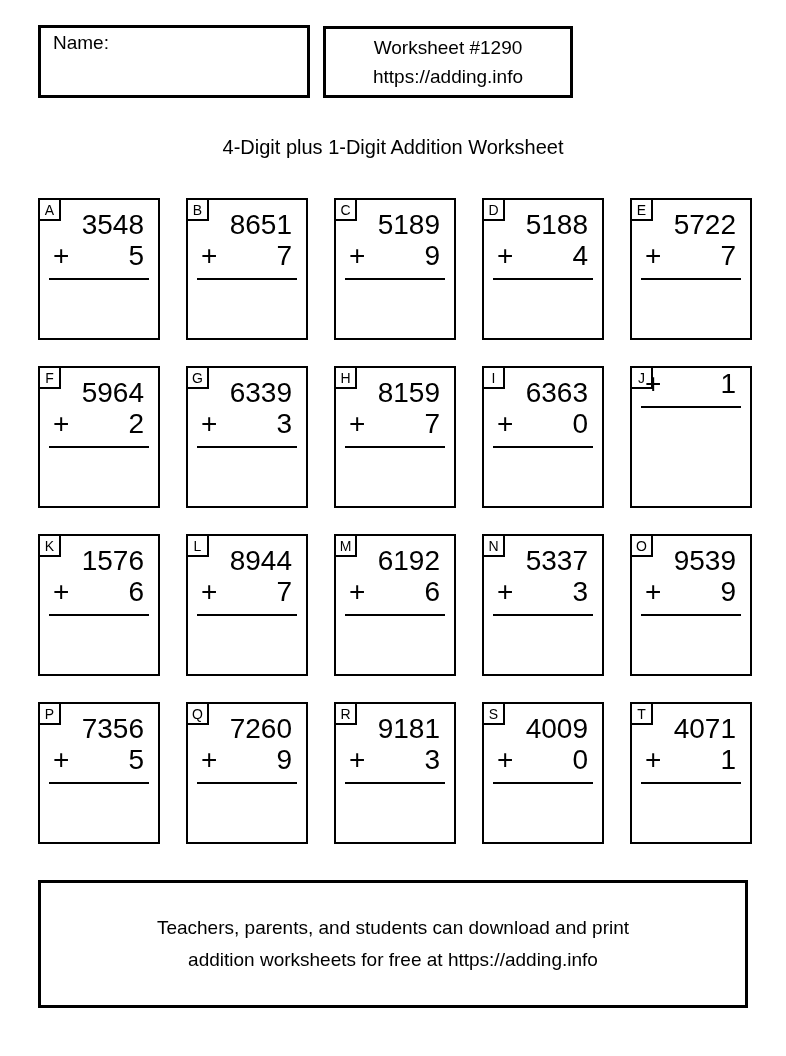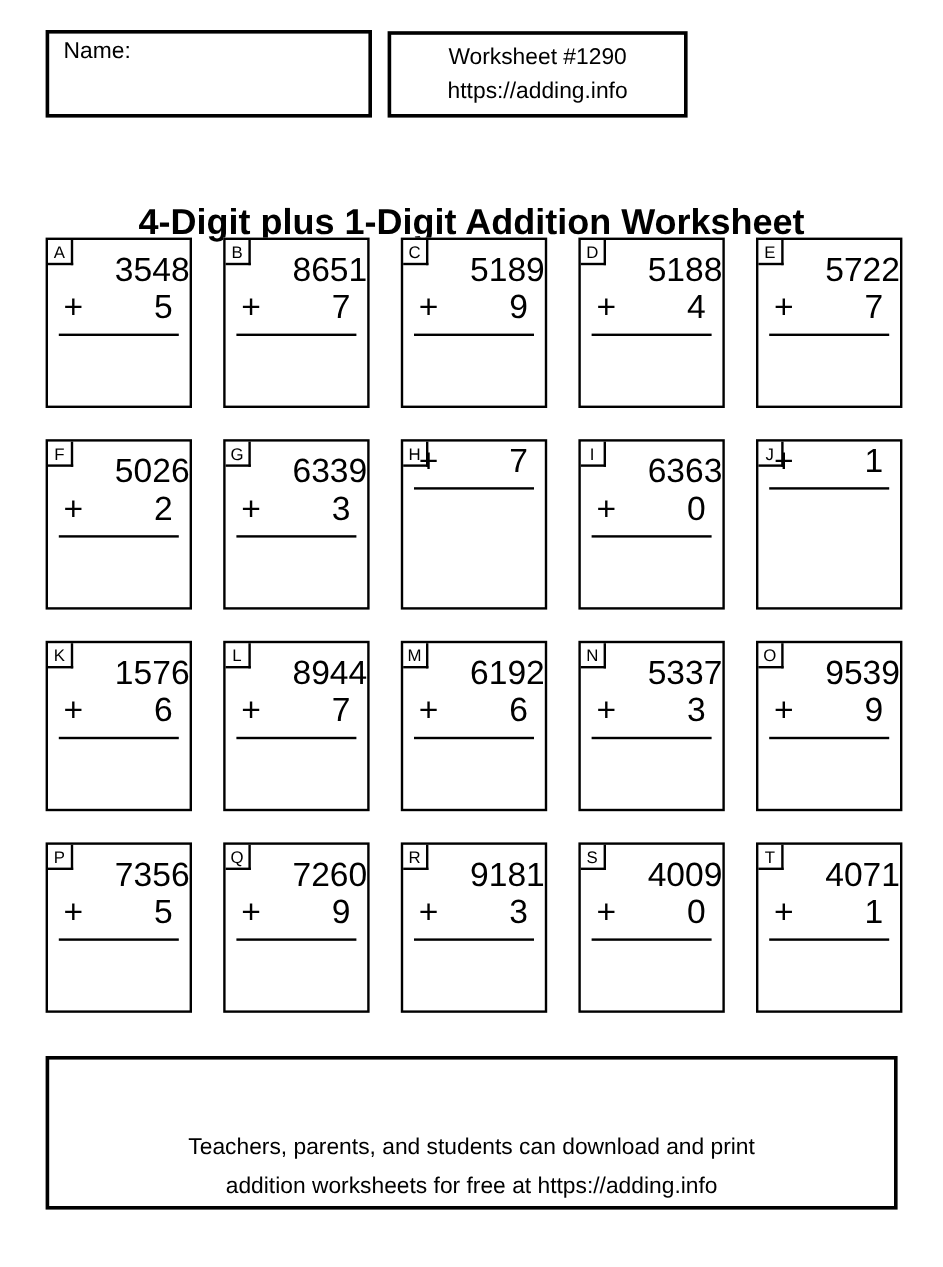--- a/index.html
+++ b/index.html
@@ -28,24 +28,23 @@
     display: flex; flex-direction: column; justify-content: center; align-items: center;
     font-size: 19px; line-height: 29px; text-align: center;
   }
   .date-box  { left: 588px; top: 24px; width: 160px; height: 75px; padding: 4px 7px; font-size: 19px; }
 
   
   .title {
     position: absolute;
     left: 0; top: 132px; width: 786px;
     text-align: center;
-    font-size: 30px;
-    font-weight: 700;
+    font-size: 20px;
+    font-weight: 400;
     line-height: 30px;
-    margin-top: 39px;
   }
 
   
   .grid {
     position: absolute;
     left: 38px; top: 198px;
     width: 714px;
     display: grid;
     grid-template-columns: repeat(5, 122px);
     column-gap: 26px;
@@ -62,20 +61,21 @@
     top: 0; left: 0;
     width: 21px; height: 21px;
     border-right: 2px solid #000;
     border-bottom: 2px solid #000;
     display: flex; align-items: center; justify-content: center;
     font-size: 14px;
     line-height: 14px;
   }
   .top-number {
     margin-top: 10px;
+    padding-right: 14px;
     text-align: right;
     font-size: 28px;
     line-height: 30px;
   }
   .bottom-row {
     display: flex;
     justify-content: space-between;
     padding-left: 13px;
     padding-right: 14px;
     font-size: 28px;
@@ -88,21 +88,21 @@
     border-top: 2px solid #000;
   }
   .answer-space { height: 56px; }
 
   
   .footer-box {
     position: absolute;
     left: 38px; top: 880px;
     width: 710px; height: 128px;
     border: 3px solid #000;
-    display: flex; flex-direction: column; justify-content: flex-end; align-items: center;
+    display: flex; flex-direction: column; justify-content: center; align-items: center;
     text-align: center;
     font-size: 19px;
     line-height: 32px;
   }
 </style>
 </head>
 <body>
 
 <div class="page">
 
@@ -169,21 +169,21 @@
     <div class="bottom-row">
       <span class="plus">+</span>
       <span class="bottom-number">7</span>
     </div>
     <div class="answer-line"></div>
     <div class="answer-space"></div>
   </div>
 
   <div class="cell">
     <div class="cell-label">F</div>
-    <div class="top-number">5026</div>
+    <div class="top-number">5964</div>
     <div class="bottom-row">
       <span class="plus">+</span>
       <span class="bottom-number">2</span>
     </div>
     <div class="answer-line"></div>
     <div class="answer-space"></div>
   </div>
 
   <div class="cell">
     <div class="cell-label">G</div>
@@ -191,20 +191,21 @@
     <div class="bottom-row">
       <span class="plus">+</span>
       <span class="bottom-number">3</span>
     </div>
     <div class="answer-line"></div>
     <div class="answer-space"></div>
   </div>
 
   <div class="cell">
     <div class="cell-label">H</div>
+    <div class="top-number">8159</div>
     <div class="bottom-row">
       <span class="plus">+</span>
       <span class="bottom-number">7</span>
     </div>
     <div class="answer-line"></div>
     <div class="answer-space"></div>
   </div>
 
   <div class="cell">
     <div class="cell-label">I</div>

